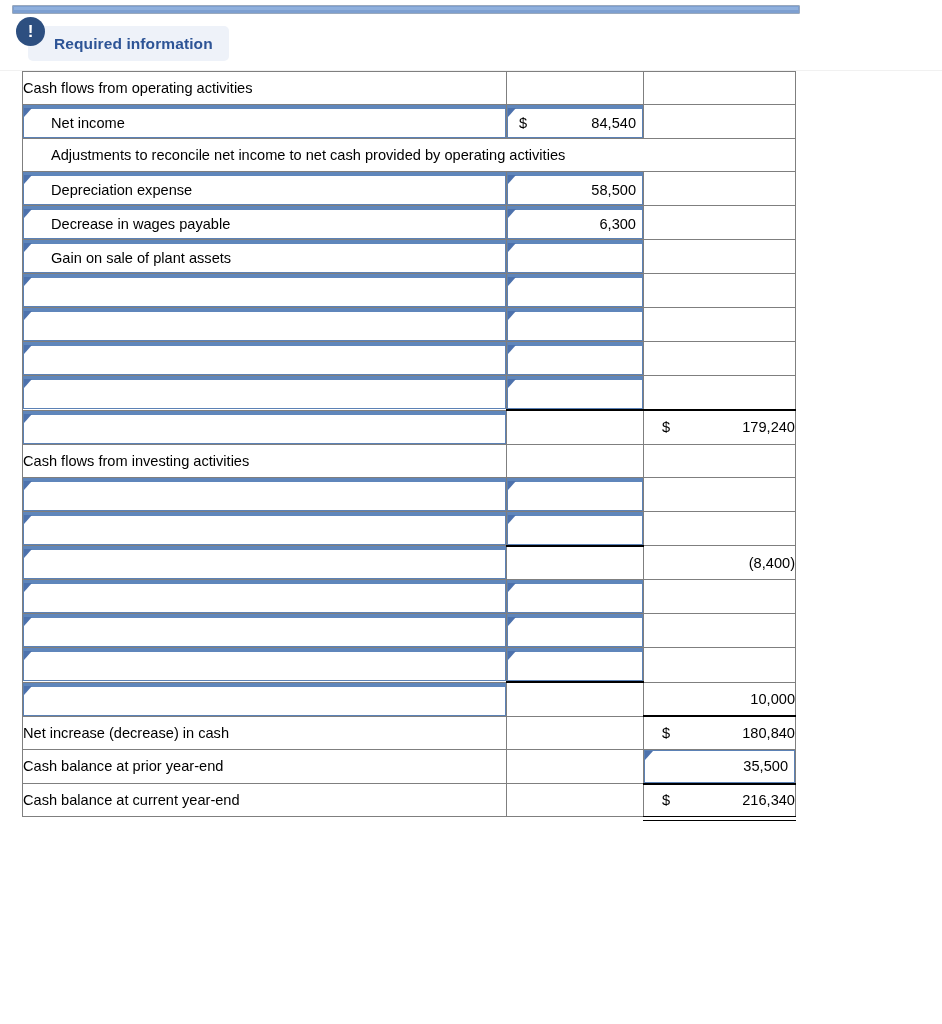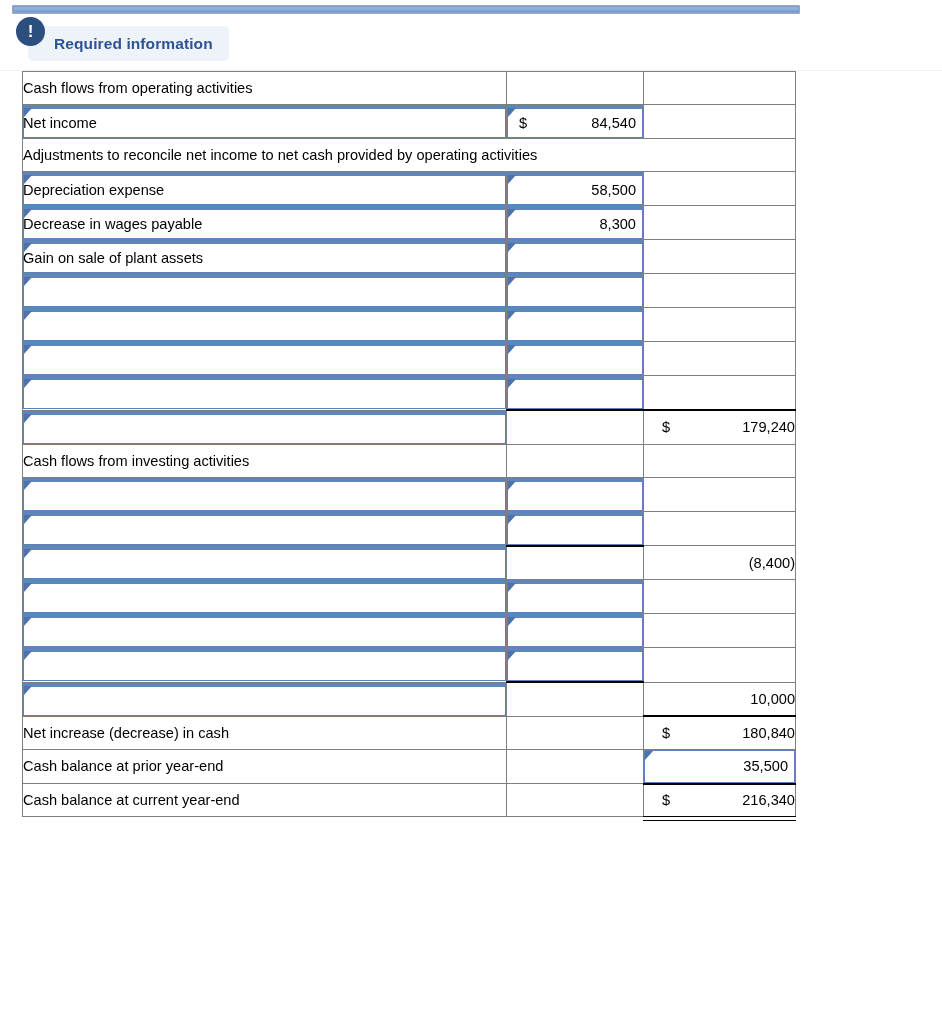--- a/index.html
+++ b/index.html
@@ -67,21 +67,21 @@
   .sheet td {
     height: 33px;
     border: 1px solid #7f7f7f;
     padding: 0;
     vertical-align: middle;
     background: #ffffff;
   }
 
   
   .txt { padding-left: 6px; white-space: nowrap; }
-  .txt.ind { }
+  .txt.ind { padding-left: 28px; }
 
   
   .num { text-align: right; padding-right: 7px; white-space: nowrap; }
   .num .dollar { float: left; padding-left: 18px; }
 
   
   .ddwrap { position: relative; width: 100%; height: 33px; }
   .dd {
     position: absolute; left: 0; top: 0; right: 0; bottom: 0;
     border: 1px solid #5b81b5;
@@ -89,20 +89,21 @@
     background: #ffffff;
   }
   .dd::after {
     content: ""; position: absolute; left: 0px; top: -1px;
     border-top: 9px solid #4d72ad;
     border-right: 8px solid transparent;
   }
   .dd-text {
     position: absolute; left: 0; top: 3px; right: 0; bottom: 0;
     display: flex; align-items: center;
+    padding-left: 28px;
     white-space: nowrap; overflow: hidden;
   }
 
   
   .inwrap { position: relative; width: 100%; height: 33px; }
   .inp {
     position: absolute; left: 0; top: 0; right: 0; bottom: 0;
     border: 1px solid #5b81b5;
     border-top: 4px solid #5f86bb;
     background: #ffffff;
@@ -210,21 +211,21 @@
         <td>
           <div class="ddwrap">
               <div class="dd"></div>
             <div class="dd-text">Decrease in wages payable</div>
             </div>
         </td>
         <td>
           <div class="inwrap">
               <div class="inp"></div>
             <div class="inp-text">
-              <span>8,300</span>
+              <span>6,300</span>
               </div>
             </div>
         </td>
         <td></td>
       </tr>
 
 
 
       <tr>
         <td>

